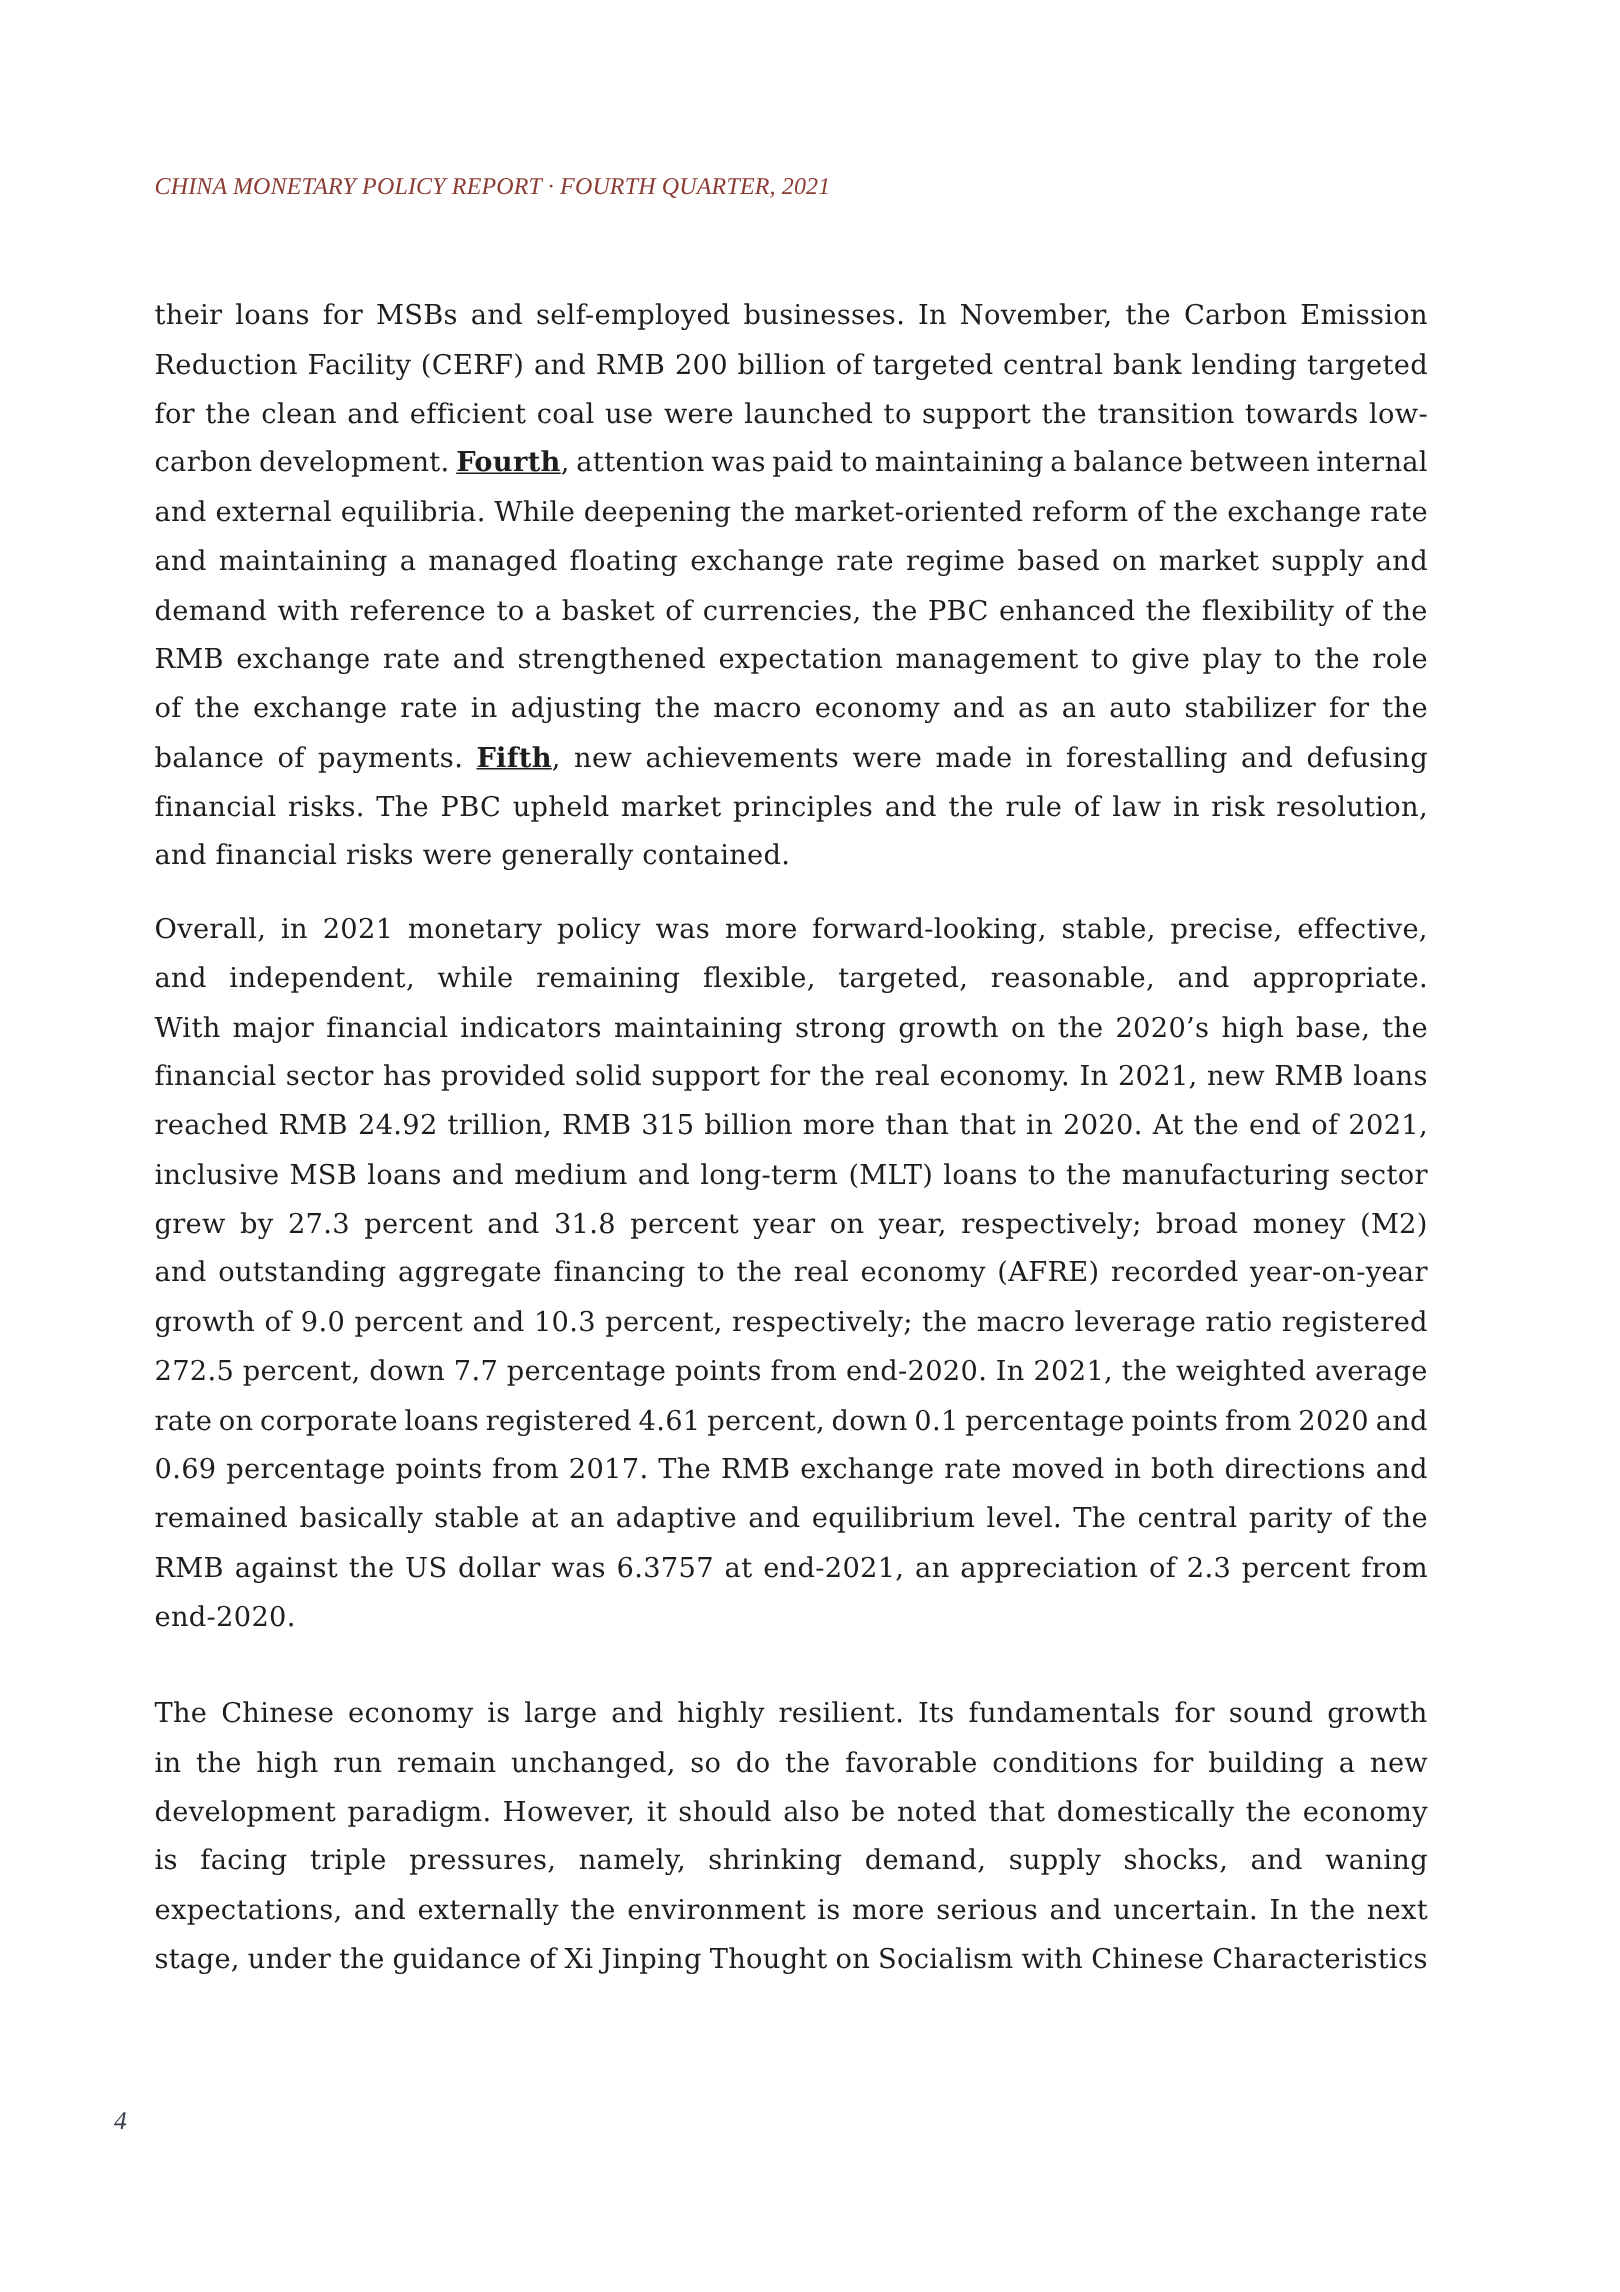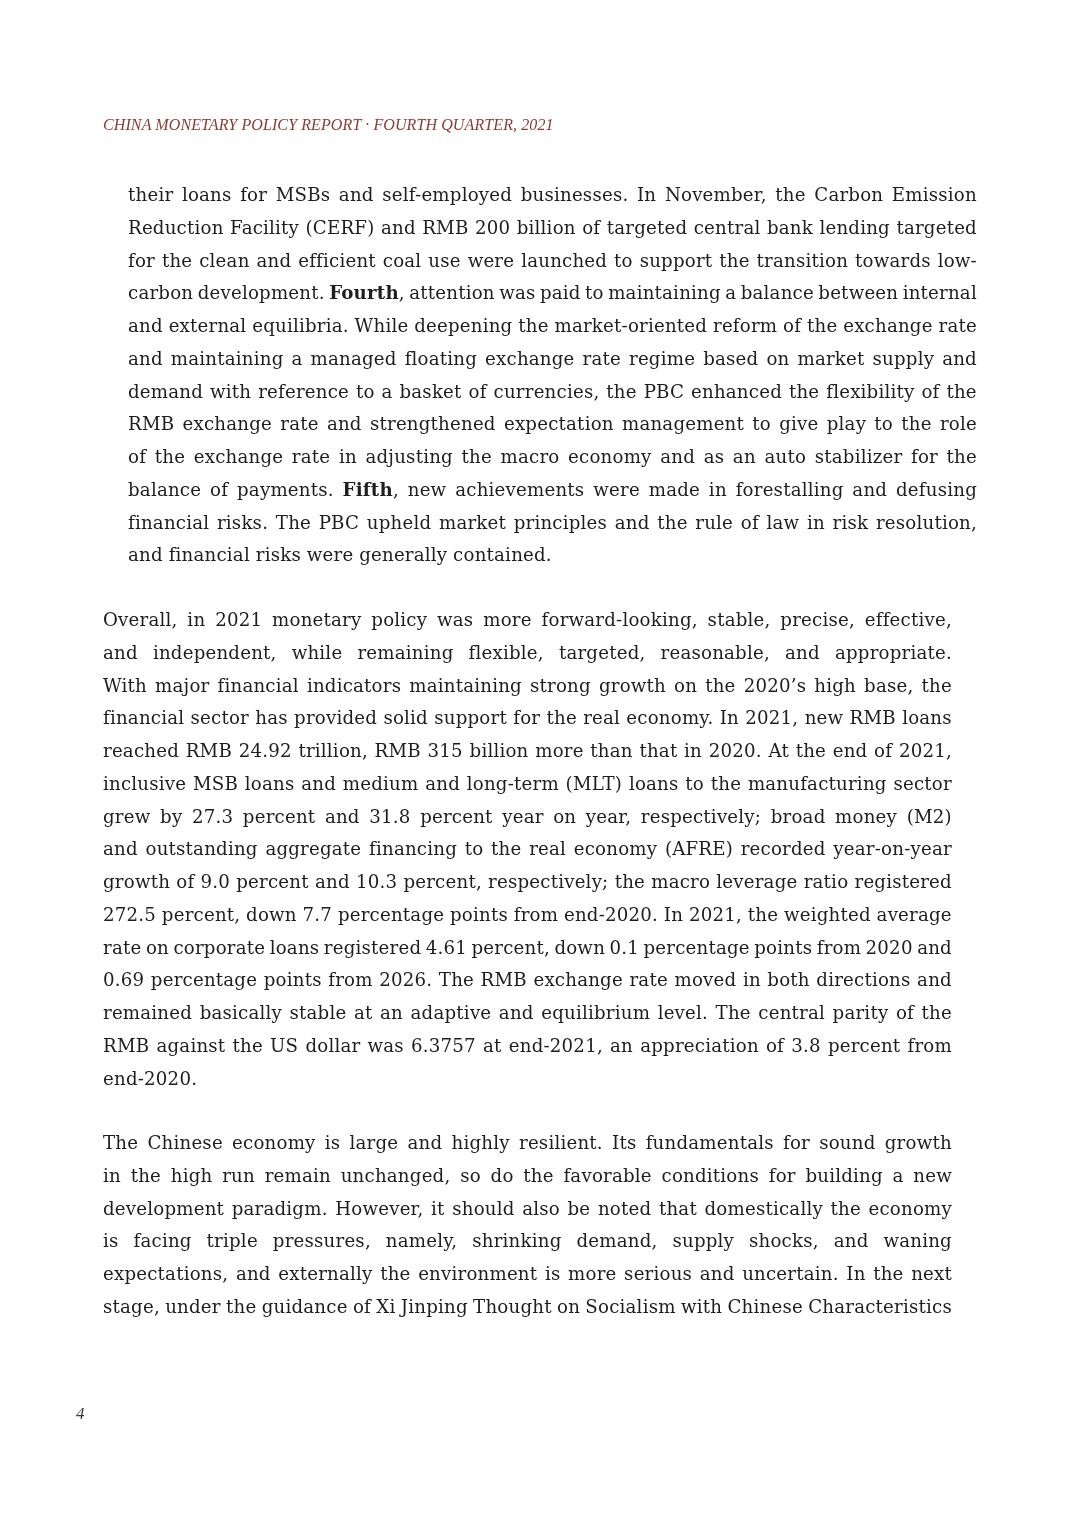--- a/index.html
+++ b/index.html
@@ -20,35 +20,35 @@
       font-size: 18.2px; color: #1e1e1e;
     }
     .para { position: absolute; left: 0; width: 849px; }
     .line {
       height: 32.75px; line-height: 32.75px;
       display: flex; justify-content: space-between;
       white-space: nowrap; letter-spacing: 0.2px;
     }
     .line.last { justify-content: flex-start; }
     .line.last .w { margin-right: 0.32em; }
-    .w b { font-weight: bold; }
+    .w b { font-weight: bold; text-decoration: underline; }
     .page-number {
       position: absolute; left: 76px; top: 1404px;
       font-family: "Liberation Serif", "DejaVu Serif", serif;
       font-style: italic; font-size: 17px; color: #333a48;
     }
   </style>
 </head>
 <body>
 
 <div class="page">
   <div class="running-header">CHINA MONETARY POLICY REPORT · FOURTH QUARTER, 2021</div>
 
   <div class="body-text" style="top:179px;">
-    <div class="para" style="top:0px;margin-left:25px;">
+    <div class="para" style="top:16px;">
         <div class="line">
           <span class="w">their</span>
           <span class="w">loans</span>
           <span class="w">for</span>
           <span class="w">MSBs</span>
           <span class="w">and</span>
           <span class="w">self-employed</span>
           <span class="w">businesses.</span>
           <span class="w">In</span>
           <span class="w">November,</span>
@@ -385,21 +385,21 @@
           <span class="w">points</span>
           <span class="w">from</span>
           <span class="w">2020</span>
           <span class="w">and</span>
         </div>
         <div class="line">
           <span class="w">0.69</span>
           <span class="w">percentage</span>
           <span class="w">points</span>
           <span class="w">from</span>
-          <span class="w">2026.</span>
+          <span class="w">2017.</span>
           <span class="w">The</span>
           <span class="w">RMB</span>
           <span class="w">exchange</span>
           <span class="w">rate</span>
           <span class="w">moved</span>
           <span class="w">in</span>
           <span class="w">both</span>
           <span class="w">directions</span>
           <span class="w">and</span>
         </div>
@@ -425,21 +425,21 @@
           <span class="w">the</span>
           <span class="w">US</span>
           <span class="w">dollar</span>
           <span class="w">was</span>
           <span class="w">6.3757</span>
           <span class="w">at</span>
           <span class="w">end-2021,</span>
           <span class="w">an</span>
           <span class="w">appreciation</span>
           <span class="w">of</span>
-          <span class="w">3.8</span>
+          <span class="w">2.3</span>
           <span class="w">percent</span>
           <span class="w">from</span>
         </div>
         <div class="line last">
           <span class="w">end-2020.</span>
         </div>
       </div>
     <div class="para" style="top:948px;">
         <div class="line">
           <span class="w">The</span>

